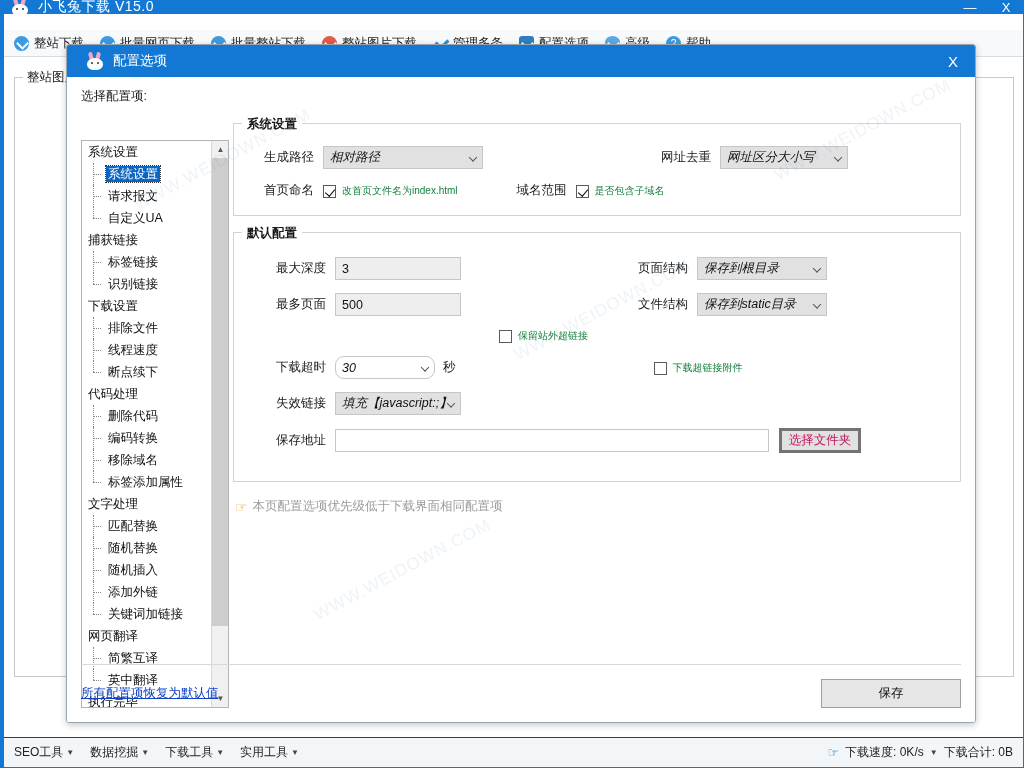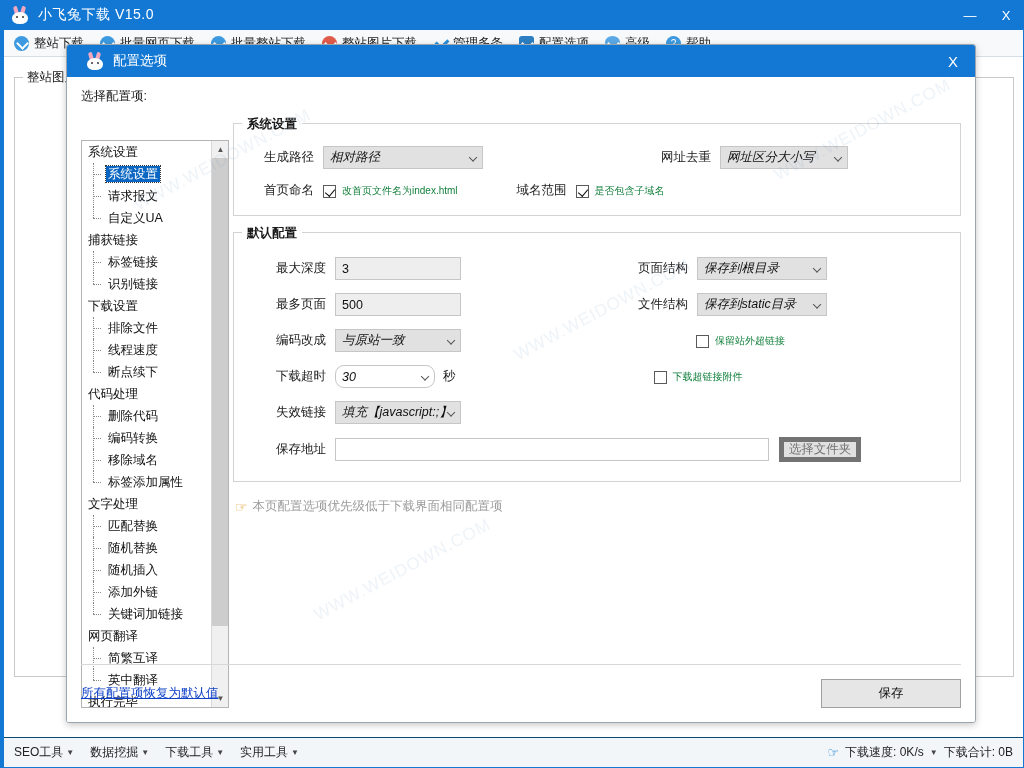--- a/index.html
+++ b/index.html
@@ -17,21 +17,21 @@
     width: 1024px; height: 768px;
     background: #ffffff;
     border-left: 4px solid #1278d4;
     border-right: 1px solid #1278d4;
     border-bottom: 1px solid #1278d4;
   }
 
   
   #title-bar {
     position: absolute; left: -4px; top: 0;
-    width: 1024px; height: 30px;
+    width: 1024px; height: 14px;
     background: #1278d4;
     display: flex; align-items: center;
   }
   .rabbit-logo {
     width: 20px; height: 18px;
     margin-left: 10px; margin-right: 8px;
     position: relative; flex: 0 0 auto;
   }
   .rabbit-logo .ear-l, .rabbit-logo .ear-r {
     position: absolute; top: 0; width: 4px; height: 9px;
@@ -286,23 +286,23 @@
   }
   .chk.on .box::after {
     content: ""; position: absolute;
     left: 3px; top: 1px; width: 5px; height: 8px;
     border-right: 1.6px solid #111; border-bottom: 1.6px solid #111;
     transform: rotate(40deg);
   }
 
   .btn {
     height: 25px; min-width: 80px;
-    background: #e1e1e1; border: 5px solid #737373;
+    background: #e1e1e1; border: 3px solid #737373;
     display: flex; align-items: center; justify-content: center;
-    font-size: 12.5px; color: #737373;
+    font-size: 12.5px; color: #be185d;
   }
 
   .unit { font-size: 12.5px; color: #1a1a1a; margin-left: 8px; }
 
   #note-row {
     display: flex; align-items: center; gap: 5px;
     margin-top: 2px; margin-left: 2px;
     font-size: 12.5px; color: #9c9c9c;
   }
   #note-row .hand { color: #e8a33d; font-size: 14px; }
@@ -546,27 +546,20 @@
               <span class="col" style="margin-left:165px;">
                 <span class="fld-label">文件结构</span>
                 <span class="combo w130">
                   <span>保存到static目录</span>
                   <span class="chev"></span>
                 </span>
               </span>
             </div>
 
             <div class="row">
-              <span class="col">
-                <span class="fld-label">编码改成</span>
-                <span class="combo w126">
-                  <span>与原站一致</span>
-                  <span class="chev"></span>
-                </span>
-              </span>
               <span class="col" style="margin-left:235px;">
                 <span class="chk">
                   <span class="box"></span>
                   <span>保留站外超链接</span>
                 </span>
               </span>
             </div>
 
             <div class="row">
               <span class="col">

